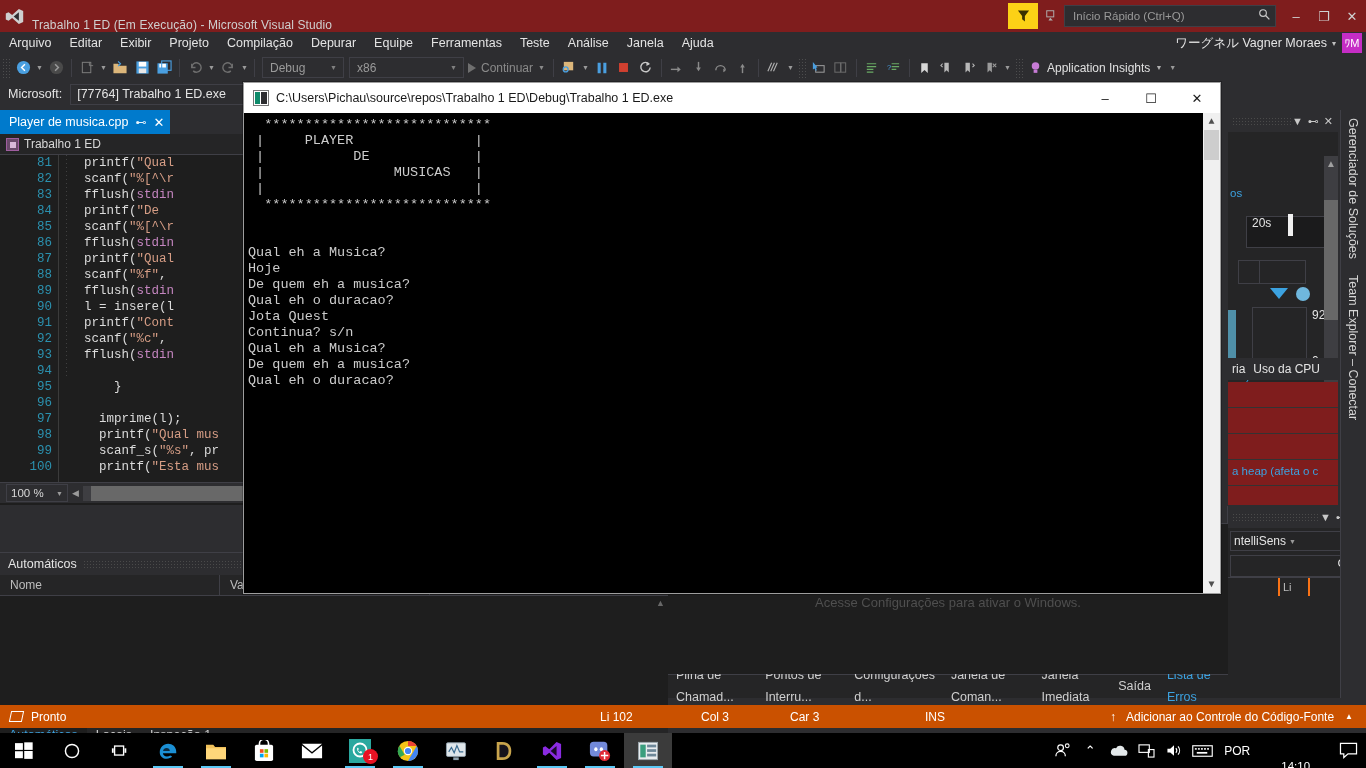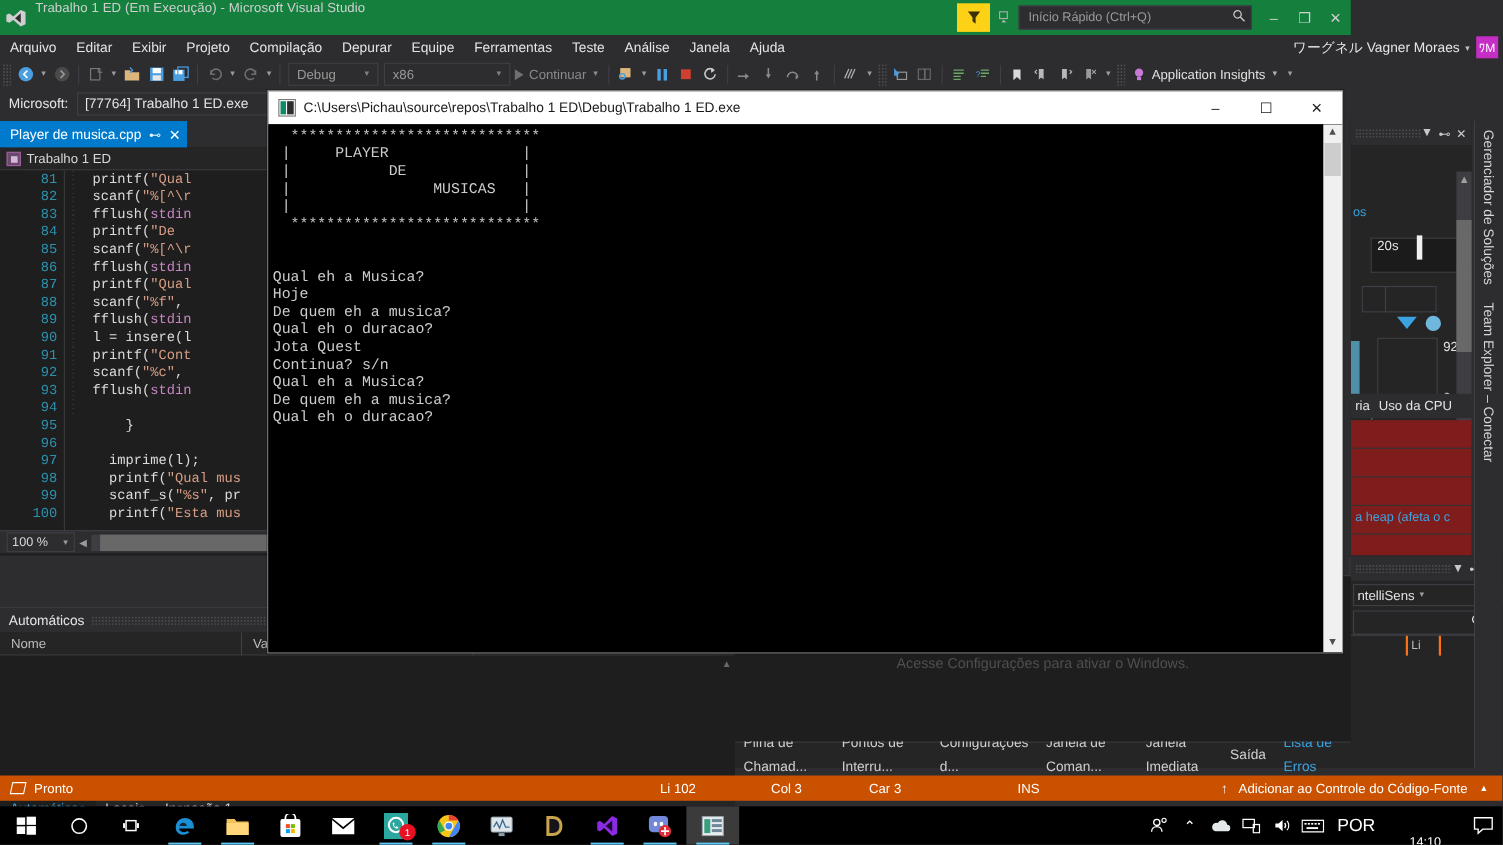--- a/index.html
+++ b/index.html
@@ -9,22 +9,22 @@
     background: #2d2d30;
     font-family: "Liberation Sans", sans-serif;
     font-size: 12px;
     color: #f1f1f1;
     -webkit-font-smoothing: antialiased;
   }
   #root { position: relative; width: 1366px; height: 768px; }
 
   
   .vs-titlebar {
-    position: absolute; top: 0; left: 0; width: 1228px; height: 32px;
-    background: #15803d; display: flex; align-items: flex-start;
+    position: absolute; top: 0; left: 0; width: 1366px; height: 32px;
+    background: #7f1d1d; display: flex; align-items: flex-end;
   }
   .vs-logo {
     width: 28px; height: 32px; display: flex; align-items: center; justify-content: center;
   }
   .vs-logo svg { display: block; }
   .vs-title-text {
     font-size: 12px; color: #cfcfcf; margin-left: 4px; letter-spacing: .1px;
   }
   .tb-right { margin-left: auto; display: flex; align-items: center; height: 32px; }
   .feedback-btn {
@@ -297,21 +297,21 @@
     position: absolute; top: 733px; left: 0; width: 1366px; height: 35px; background: #000;
     display: flex; align-items: center;
   }
   .tb-item { width: 48px; height: 35px; display:flex; align-items:center; justify-content:center; position:relative; }
   .tb-item.active { background: #3b3b3b; }
   .tb-item.running:after {
     content:""; position:absolute; bottom:0; left:9px; width:30px; height:2px; background:#5bc8f5;
   }
   .tray { margin-left:auto; display:flex; align-items:center; height:35px; padding-right:4px; gap:2px; }
   .tray-ic { width:26px;height:35px;display:flex;align-items:center;justify-content:center;color:#fff;font-size:13px;}
-  .tray-lang { padding:0 7px; font-size:16px; color:#fff; }
+  .tray-lang { padding:0 7px; font-size:12px; color:#fff; }
   .tray-clock { text-align:center; font-size:11.5px; color:#fff; line-height:14px; padding:0 8px;margin-top:44px; }
   .tray-notif { width:28px;height:35px;display:flex;align-items:center;justify-content:center; }
   .badge {
     position:absolute; right:6px; bottom:4px; width:15px; height:15px; border-radius:50%;
     background:#e81123; color:#fff; font-size:9px; display:flex; align-items:center; justify-content:center;
   }
 </style>
 </head>
 <body>
 

